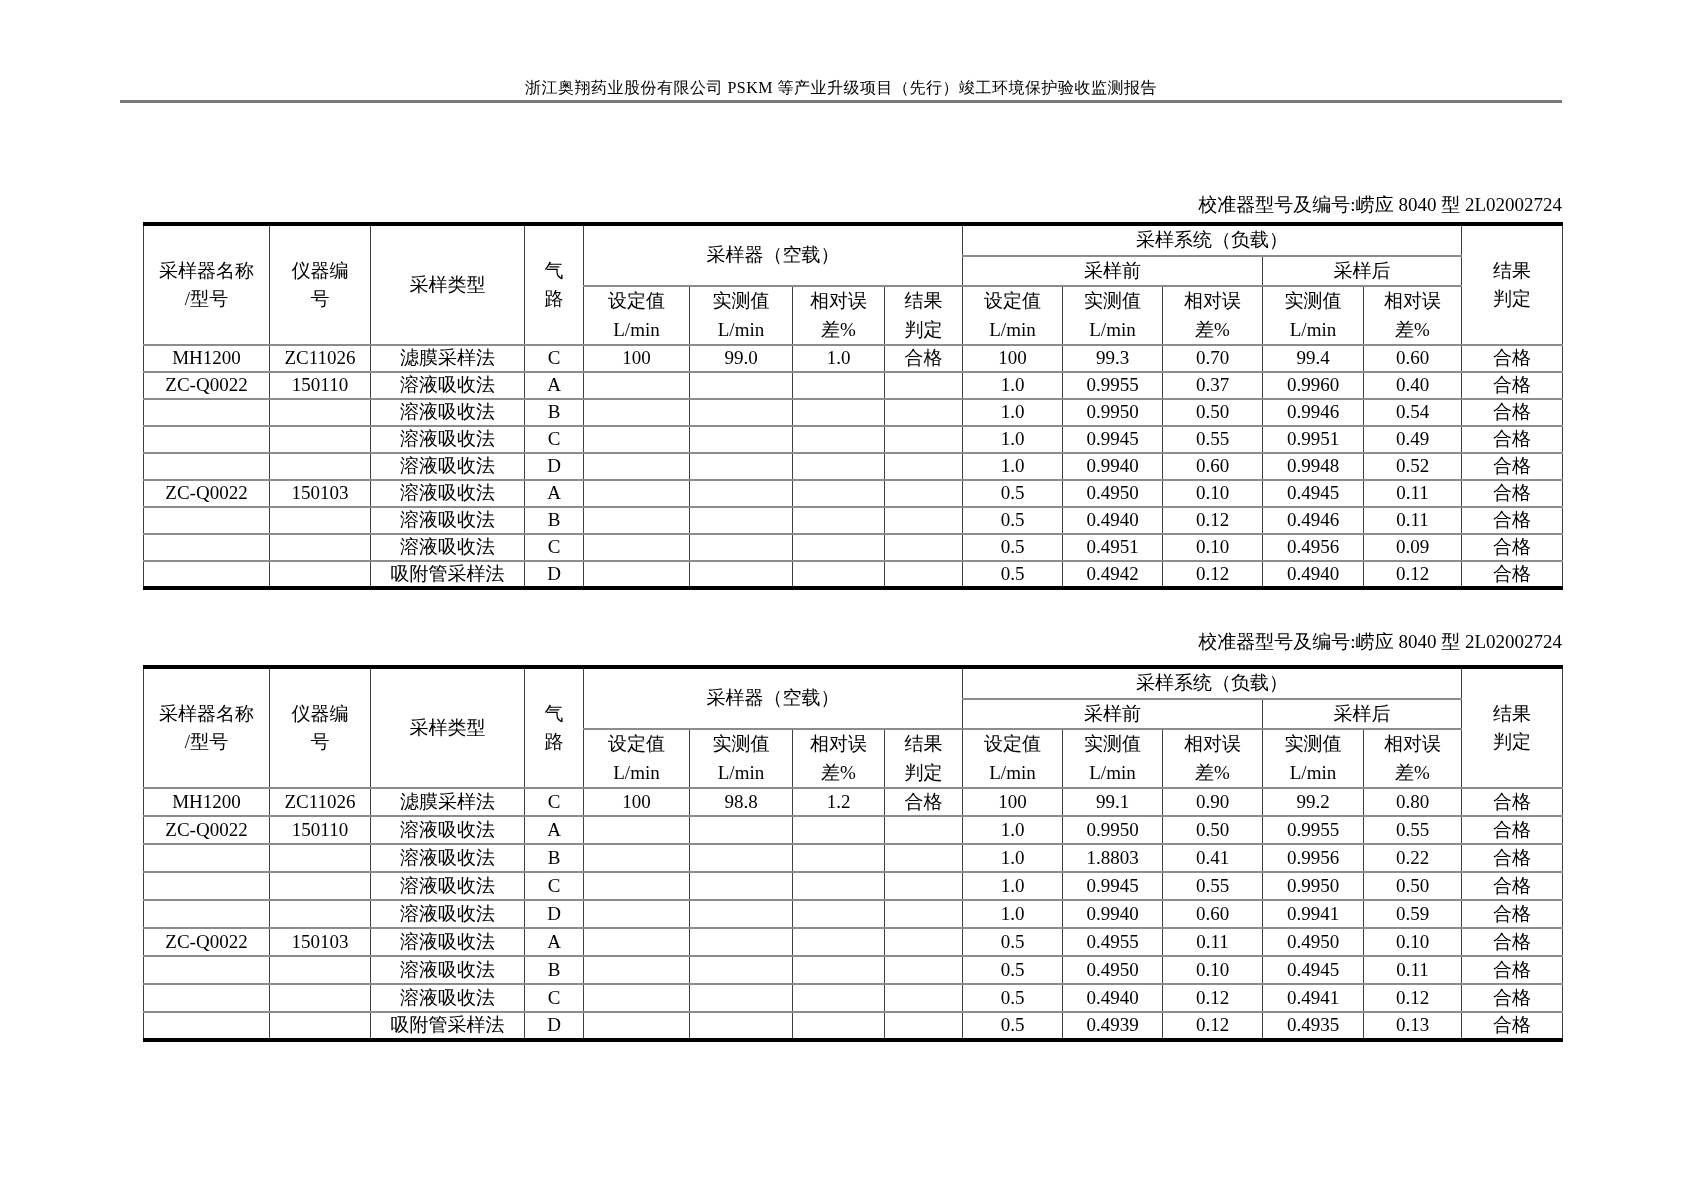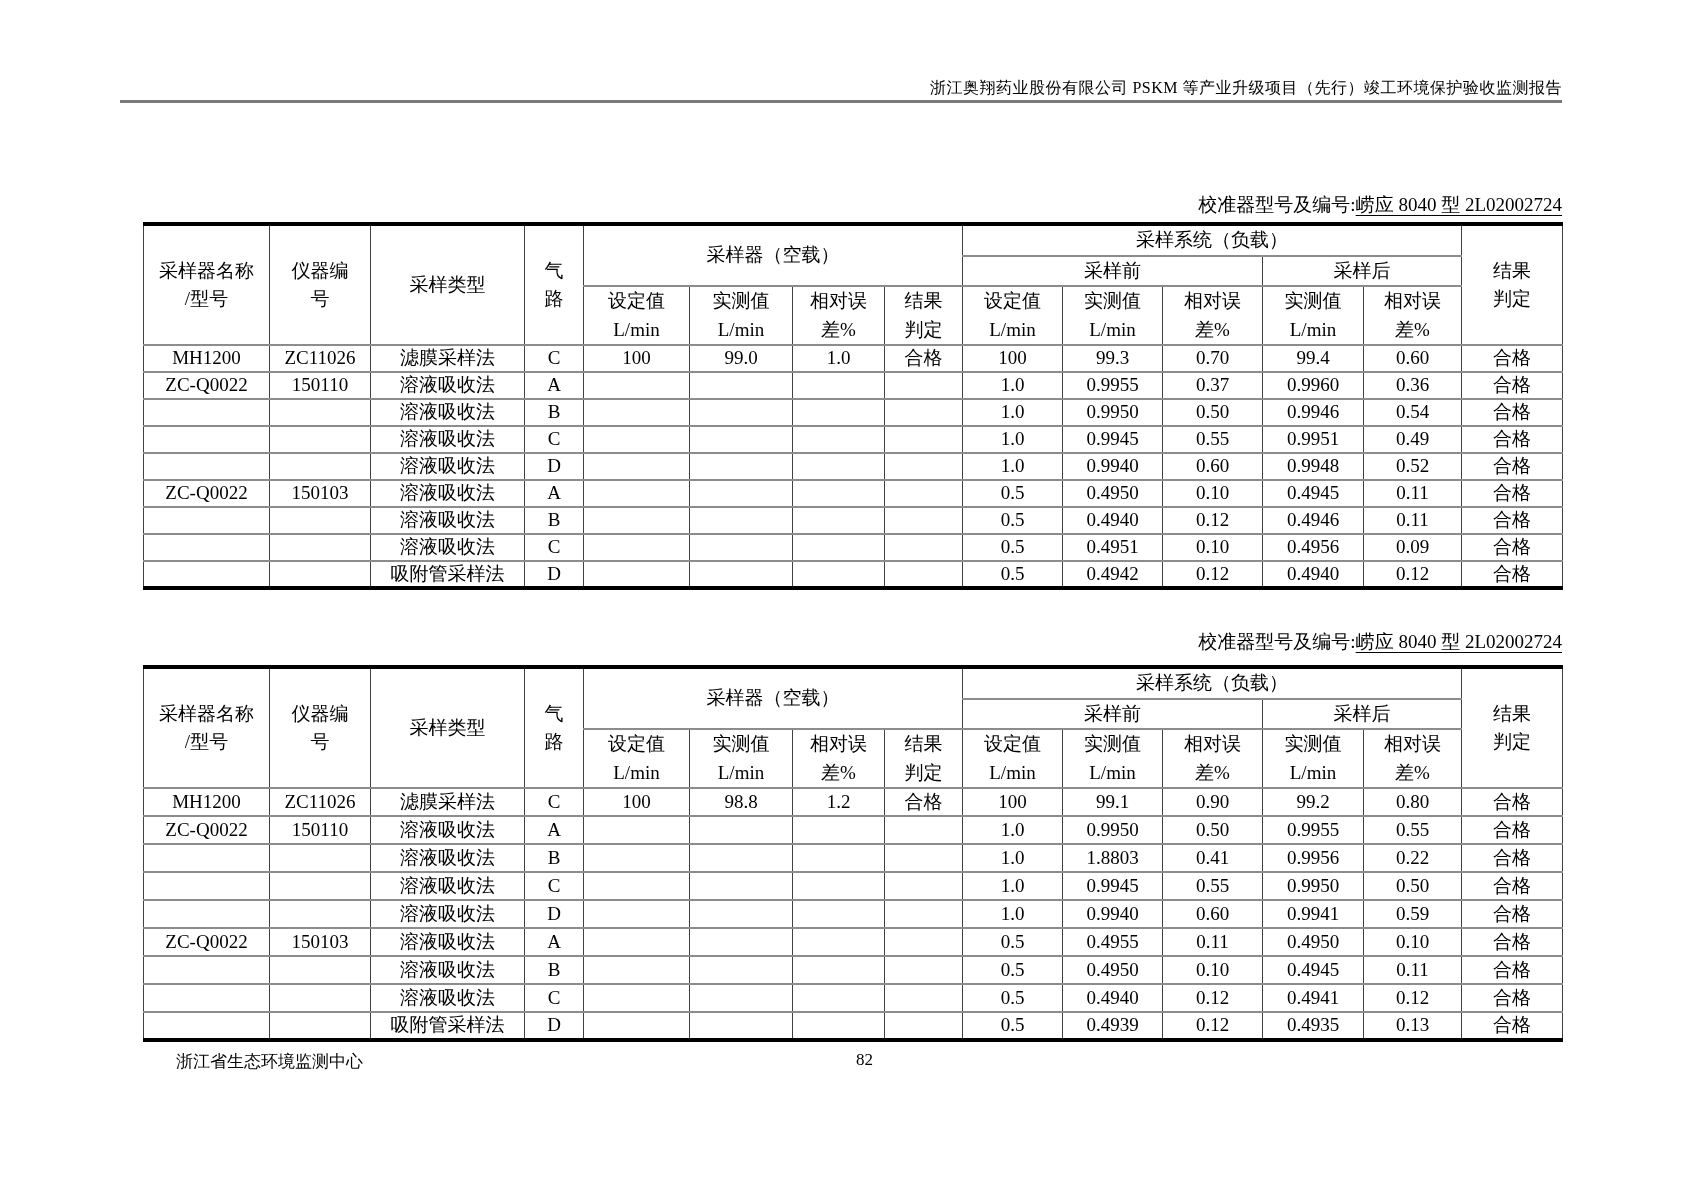--- a/index.html
+++ b/index.html
@@ -1,34 +1,34 @@
 <!DOCTYPE html>
 <html><head>
 <meta charset="utf-8">
 <style>
   * { margin:0; padding:0; box-sizing:border-box; }
   html,body { width:1683px; height:1190px; background:#ffffff; overflow:hidden;
               font-family:"Liberation Serif","DejaVu Serif",serif; color:#000; }
   .page { position:relative; width:1683px; height:1190px; background:#fff; }
 
   .page-header { position:absolute; left:120px; top:78px; width:1442px;
-                 text-align:right; font-size:16px; letter-spacing:0.5px; }
+                 text-align:center; font-size:16px; letter-spacing:0.5px; }
   .header-rule { position:absolute; left:120px; top:100px; width:1442px; height:3px;
                  background:#7a7a7a; }
 
   .tbl-title { position:absolute; left:120px; width:1442px; text-align:center;
                font-size:23px; font-weight:bold; }
   .title-1 { top:140px; }
   .title-2 { top:596px; }
 
   .cal-line { position:absolute; left:120px; width:1442px; text-align:right;
               font-size:19px; }
   .cal-1 { top:192px; }
   .cal-2 { top:629px; }
-  .cal-line .u { text-decoration:underline; text-underline-offset:4px; }
+  .cal-line .u { text-underline-offset:4px; }
 
   table.t { position:absolute; left:143px; width:1419px; border-collapse:collapse;
             table-layout:fixed; font-size:19px;
             border-top:4px solid #000; border-bottom:4px solid #000;
             border-left:1px solid #404040; border-right:1px solid #404040; }
   .table-1 { top:222px; }
   .table-2 { top:665px; }
 
   .t th, .t td { border-left:1px solid #404040; border-right:1px solid #404040;
                  border-top:2px solid #8c8c8c; border-bottom:2px solid #8c8c8c;
@@ -138,21 +138,21 @@
           <td>溶液吸收法</td>
           <td>A</td>
           <td></td>
           <td></td>
           <td></td>
           <td></td>
           <td>1.0</td>
           <td>0.9955</td>
           <td>0.37</td>
           <td>0.9960</td>
-          <td>0.36</td>
+          <td>0.40</td>
           <td>合格</td>
         </tr>
         <tr>
           <td></td>
           <td></td>
           <td>溶液吸收法</td>
           <td>B</td>
           <td></td>
           <td></td>
           <td></td>
@@ -464,18 +464,14 @@
           <td>0.5</td>
           <td>0.4939</td>
           <td>0.12</td>
           <td>0.4935</td>
           <td>0.13</td>
           <td>合格</td>
         </tr>
       </tbody>
   </table>
 
-  <div class="footer">
-    <span class="footer-left">浙江省生态环境监测中心</span>
-    <span class="footer-page">82</span>
-  </div>
 
 </div>
 
 </body></html>

